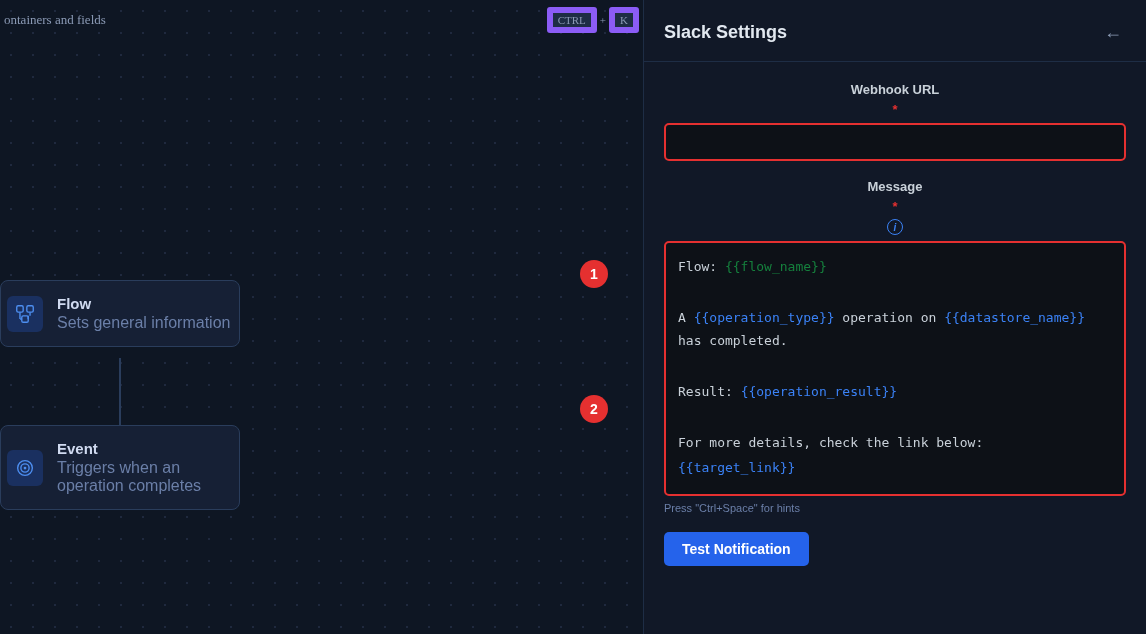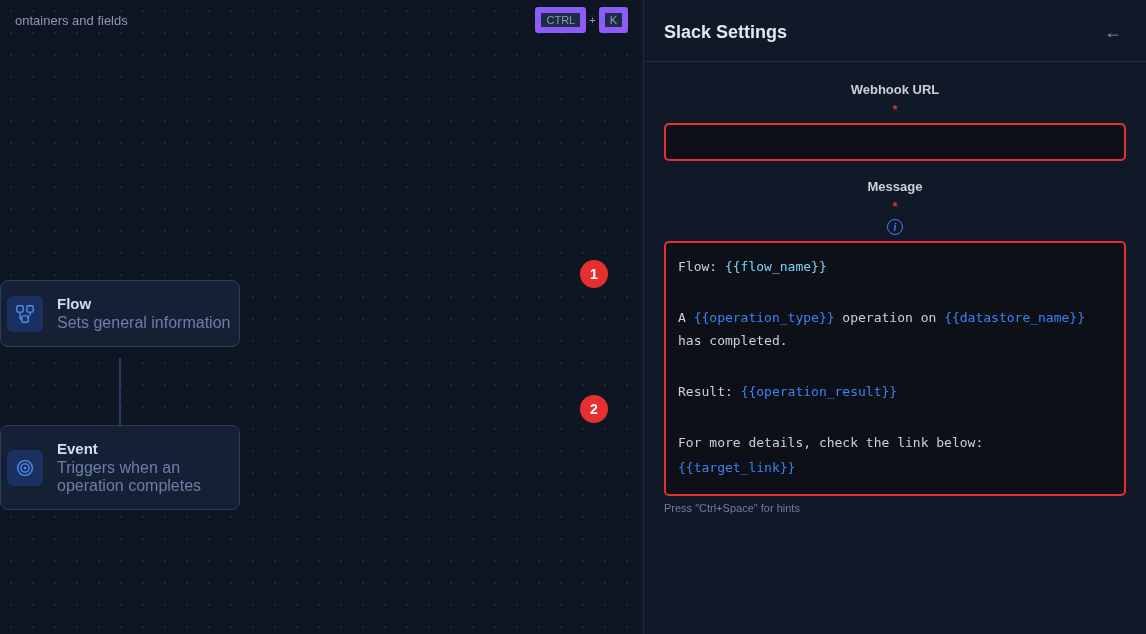--- a/index.html
+++ b/index.html
@@ -34,23 +34,24 @@
       opacity: 0.6;
     }
 
     
     .top-bar {
       position: absolute;
       top: 0; left: 0; right: 0;
       height: 40px;
       display: flex;
       align-items: center;
-      padding: 0 15px;
+      padding: 0 4px;
       gap: 8px;
       z-index: 10;
+      font-family: Liberation Serif, serif;
     }
 
     .top-bar-text {
       color: #8b9ab5;
       font-size: 13px;
     }
 
     .shortcut-badge {
       display: flex;
       align-items: center;
@@ -256,21 +257,21 @@
     .msg-line {
       display: block;
       margin-bottom: 2px;
     }
 
     .msg-static {
       color: #c9d1d9;
     }
 
     .msg-var {
-      color: #7dd3fc;
+      color: #15803d;
     }
 
     .msg-var-blue {
       color: #3b82f6;
     }
 
     
     .test-btn {
       background: #2563eb;
       border: none;
@@ -383,14 +384,15 @@
           <span class="msg-static">For more details, check the link below:</span>
         </span>
         <span class="msg-line">
           <span class="msg-var-blue">{{target_link}}</span>
         </span>
       </div>
 
       <span class="hint-text">Press "Ctrl+Space" for hints</span>
     </div>
 
+    <button class="test-btn">Test Notification</button>
   </div>
 </div>
 
 </body></html>

